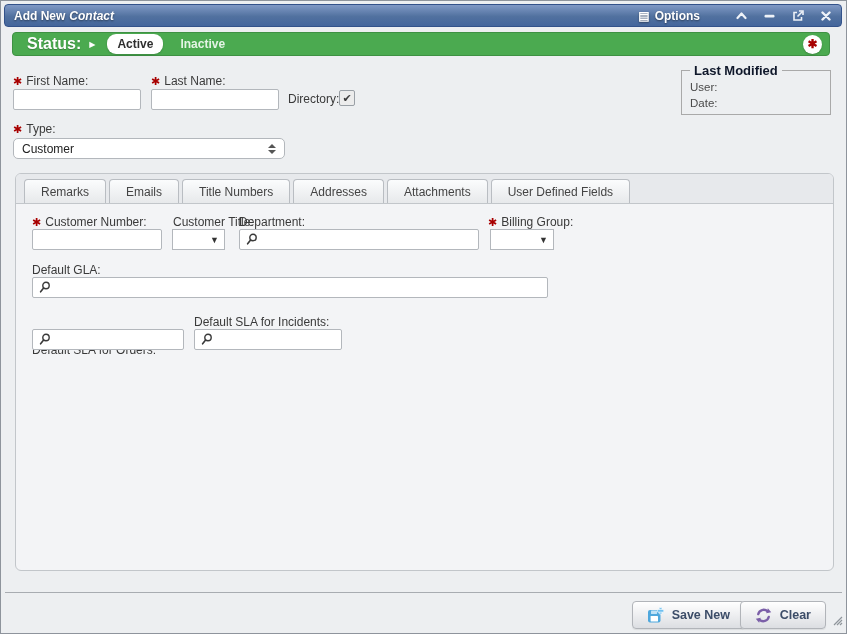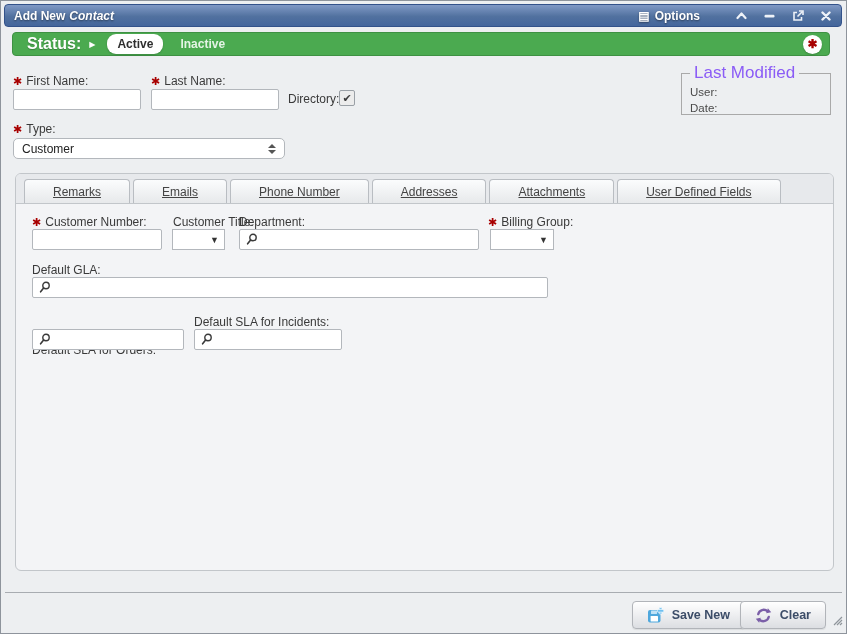--- a/index.html
+++ b/index.html
@@ -51,32 +51,32 @@
   .drop { justify-content:space-between; padding:0 5px; font-size:12px; color:#222; }
   .drop .arrow { font-size:9px; color:#333; }
   .searchbox { position:absolute; box-sizing:border-box; height:21px; background:#fff;
                border:1px solid #b3b7bc; border-radius:2px; display:flex; align-items:center; padding:0 5px; }
   .searchbox input { border:none; outline:none; flex:1; font-size:12px; font-family:inherit; background:transparent; padding:0 0 0 5px; }
   .searchbox svg { flex:0 0 auto; }
 
   
   .lastmod { position:absolute; left:680px; top:62px; width:150px; height:52px; box-sizing:border-box;
              border:1px solid #a9a9a9; margin:0; padding:1px 8px 4px; }
-  .lastmod legend { font-size:17px; font-weight:normal; color:#8b5cf6; padding:0 4px; }
+  .lastmod legend { font-size:13px; font-weight:bold; color:#0f172a; padding:0 4px; }
   .lastmod .row { font-size:11.5px; color:#4a4a4a; line-height:16px; }
 
   
   .tabwrap { position:absolute; left:14px; top:172px; width:819px; height:398px; box-sizing:border-box;
              border:1px solid #c2c6ca; border-radius:6px; background:#f3f4f6; }
   .tabstrip { position:relative; height:30px; background:#e7e9ec; border-radius:5px 5px 0 0;
               display:flex; align-items:flex-end; padding:0 0 0 8px; }
   .tabstrip::after { content:""; position:absolute; left:0; right:0; bottom:0; height:1px; background:#c2c6ca; z-index:1; }
   .tab { position:relative; z-index:0; border:1px solid #b9bdc2; border-bottom:none; border-radius:4px 4px 0 0;
-         background:linear-gradient(#fbfcfd,#e6e8ea); padding:5px 28px; font-size:12px; color:#444;
-         margin-right:3px; cursor:pointer; white-space:nowrap;text-decoration:underline; }
+         background:linear-gradient(#fbfcfd,#e6e8ea); padding:5px 16px; font-size:12px; color:#444;
+         margin-right:3px; cursor:pointer; white-space:nowrap; }
   .tab.active { z-index:2; background:#f3f4f6; padding-top:7px; color:#222; }
   .tab .req { margin-right:1px; }
 
   
   .footer-sep { position:absolute; left:4px; right:4px; top:591px; height:1px; background:#a8acb1; }
   .btn { position:absolute; top:600px; height:28px; box-sizing:border-box; border:1px solid #b1b4b9; border-radius:4px;
          background:linear-gradient(#ffffff,#dcdee2); display:flex; align-items:center; gap:8px;
          padding:0 14px; font-size:12.5px; font-weight:bold; color:#3c4d68; cursor:pointer;
          box-shadow:0 1px 1px rgba(0,0,0,.08); font-family:inherit; }
   .btn-save { right:101px; }
@@ -167,21 +167,21 @@
     <div class="row">
       <span>Date:</span>
       <span></span>
     </div>
   </fieldset>
 
   <div class="tabwrap">
     <div class="tabstrip">
       <div class="tab"><span>Remarks</span></div>
       <div class="tab"><span>Emails</span></div>
-      <div class="tab"><span>Phone Number</span></div>
+      <div class="tab"><span>Title Numbers</span></div>
       <div class="tab"><span>Addresses</span></div>
       <div class="tab"><span>Attachments</span></div>
       <div class="tab"><span>User Defined Fields</span></div>
     </div>
 
     <div class="lbl" style="left:16px; top:41px;">
       <span class="req">✱</span><span>Customer Number:</span>
     </div>
     <input class="txt" style="left: 16px; top: 55px; width: 130px;" value="">
 

